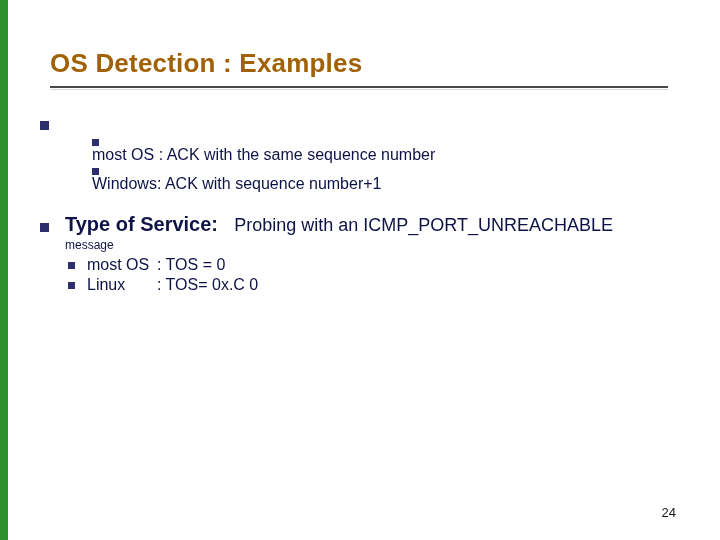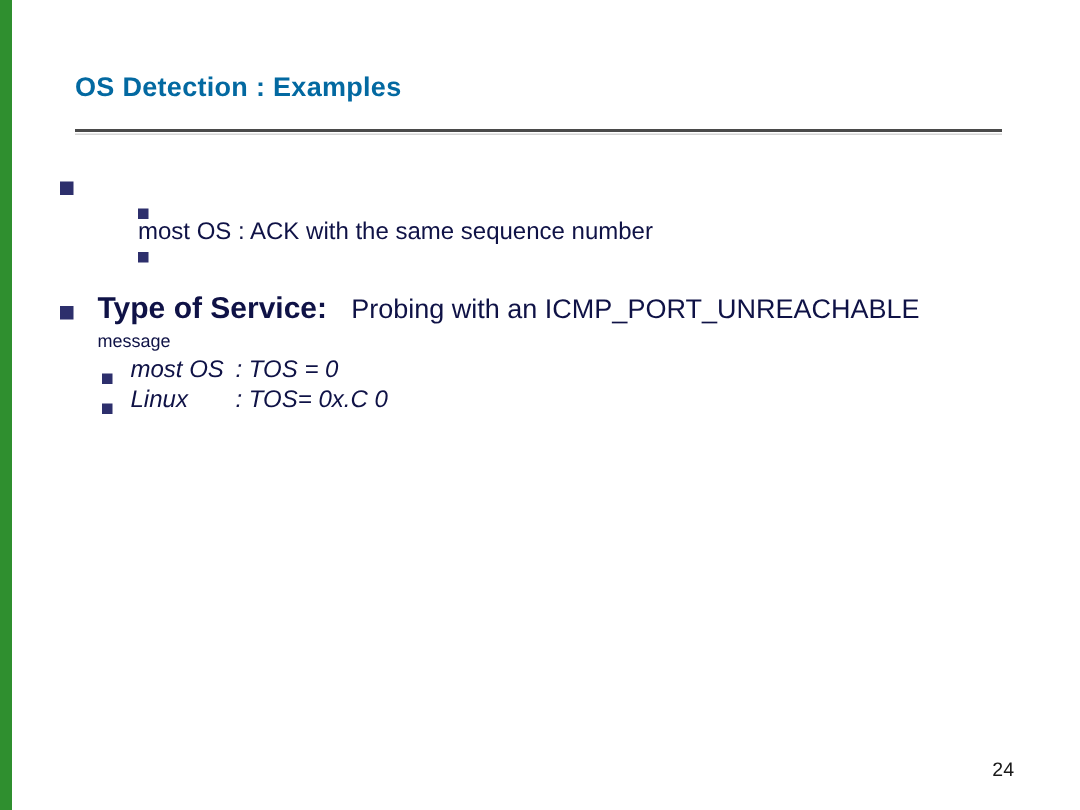--- a/index.html
+++ b/index.html
@@ -14,23 +14,23 @@
     left: 0; top: 0;
     width: 8px; height: 540px;
     background: #2f8f2f;
   }
   .title-wrap {
     position: absolute;
     left: 50px; top: 48px;
     width: 620px;
   }
   .title {
-    color: #0369a1;
+    color: #a16207;
     font-weight: bold;
-    font-size: 18px;
+    font-size: 26px;
     font-style: normal;
     letter-spacing: 0.2px;
   }
   .rule {
     position: absolute;
     left: 50px; top: 86px;
     width: 618px;
     height: 4px;
   }
   .rule .main { height: 1.5px; background: #4a4a4a; }
@@ -86,24 +86,23 @@
     font-weight: normal;
     margin-left: 25px;
     margin-top: 2px;
   }
   .tos-sub {
     margin-top: 4px;
     margin-left: 28px;
   }
   .tos-sub > li {
     display: flex;
-    align-items: flex-end;
+    align-items: center;
     font-size: 16px;
     margin-bottom: 2px;
-    font-style: italic;
   }
   .colkey { display: inline-block; min-width: 70px; }
   .page-num {
     position: absolute;
     right: 44px;
     bottom: 20px;
     font-size: 13px;
     color: #1a1a1a;
   }
 </style>
@@ -127,20 +126,21 @@
       <div class="row">
         <span class="sq"></span>
       </div>
       <ul class="lvl2">
         <li>
           <span class="sq small"></span>
           <span>most OS : ACK with the same sequence number</span>
         </li>
         <li>
           <span class="sq small"></span>
+          <span>Windows: ACK with sequence number+1</span>
         </li>
       </ul>
     </li>
 
     <li>
       <div class="row tos-head">
         <span class="sq"></span>
         <span>
           <span>Type of Service:</span>
           <span class="normal">&nbsp;</span>

